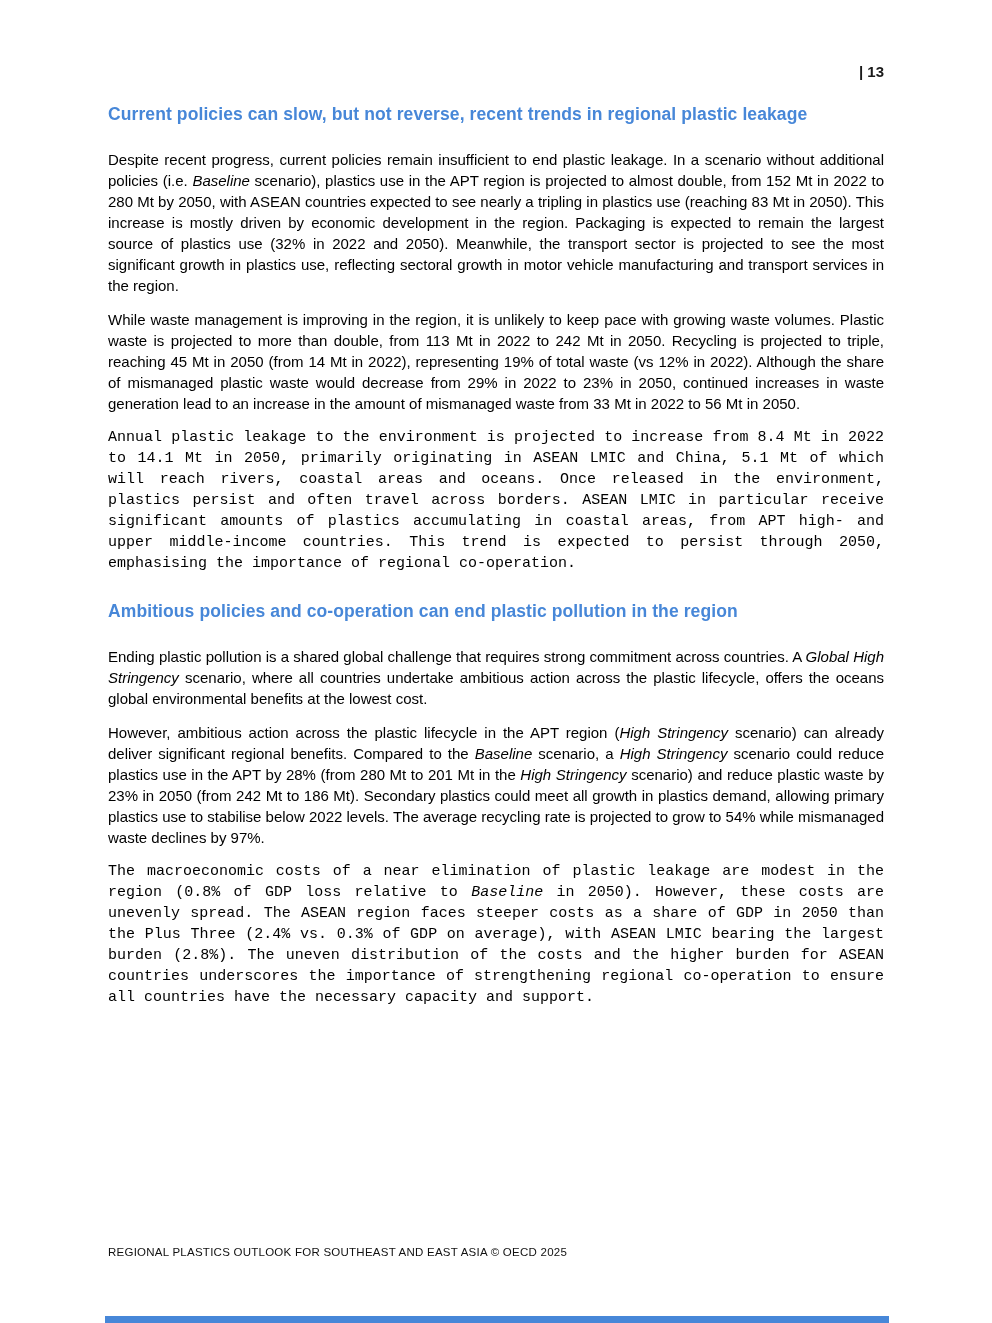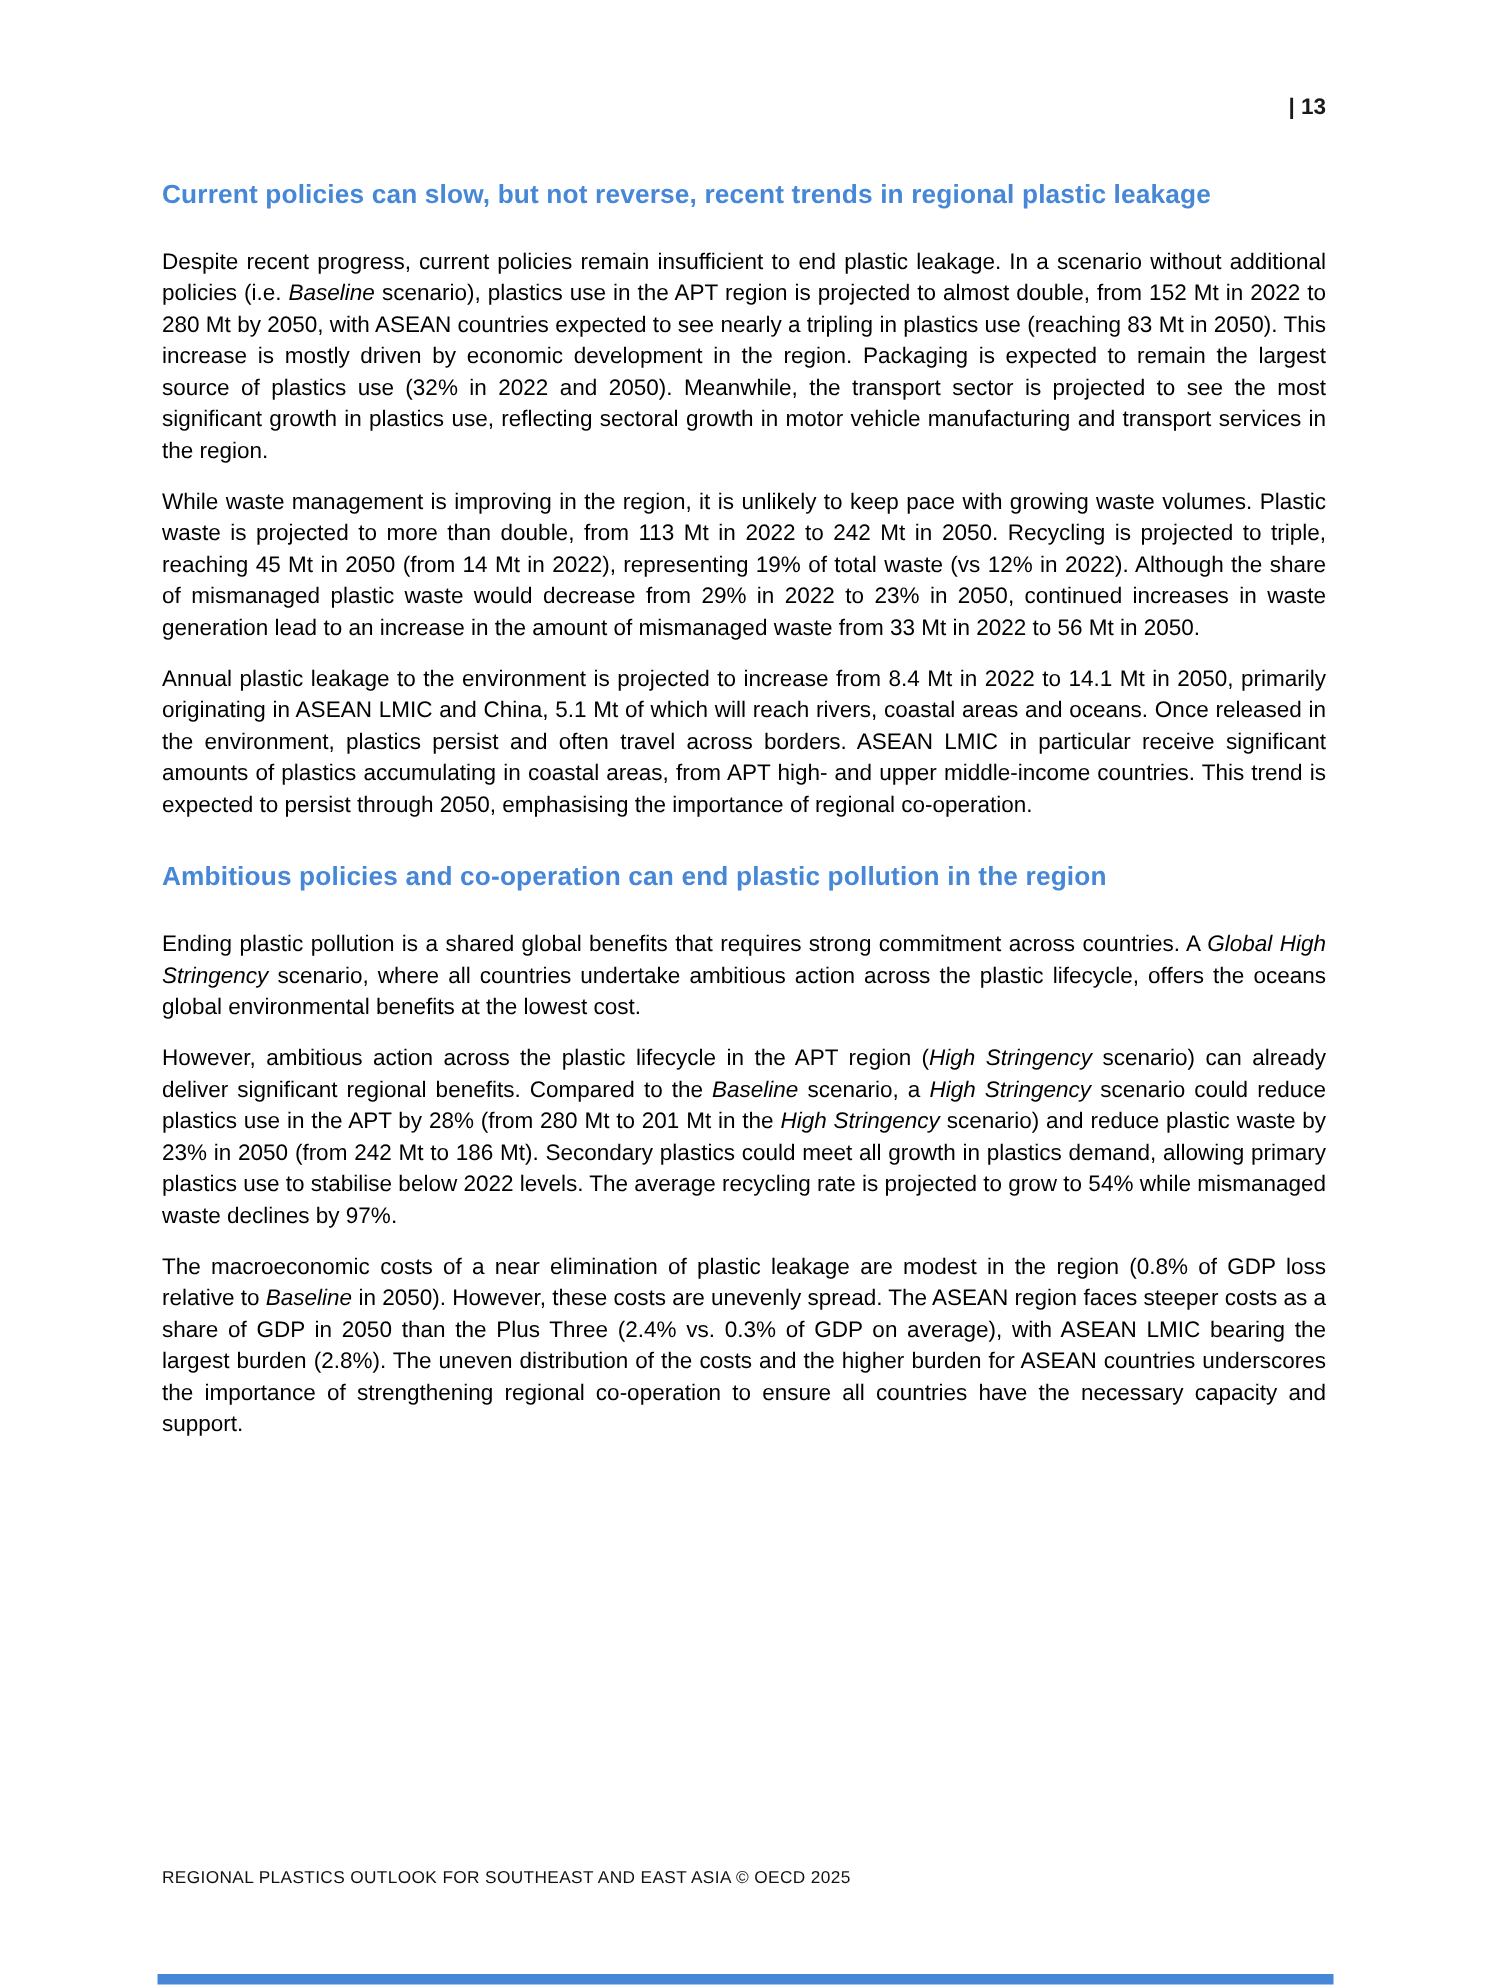--- a/index.html
+++ b/index.html
@@ -23,35 +23,35 @@
     font-size: 15px;
     font-weight: bold;
     color: #1a1a1a;
     line-height: 20px;
   }
   section h2 {
     color: var(--heading-blue, #4787d8);
     font-size: 17.5px;
     font-weight: bold;
     line-height: 22px;
-    margin-top: 36px;
+    margin-top: 21px;
     margin-bottom: 24px;
     letter-spacing: 0.1px;
   }
   section.second h2 {
     margin-top: 26px;
   }
   .paragraphs p {
     font-size: 15px;
     line-height: 21px;
     text-align: justify;
     margin-bottom: 13px;
     color: #000000;
   }
-  .paragraphs p:last-child { margin-bottom: 0; }
+  .paragraphs p:last-child { margin-bottom: 0; font-family: Liberation Mono, monospace; }
   .paragraphs em { font-style: italic; margin-top: 16px; }
   .running-footer {
     position: absolute;
     left: 108px;
     top: 1246px;
     font-size: 11.5px;
     letter-spacing: 0.25px;
     color: #111111;
     white-space: nowrap;
     text-align: right;
@@ -79,21 +79,21 @@
       <div class="paragraphs">
           <p><span>Despite recent progress, current policies remain insufficient to end plastic leakage. In a scenario without additional policies (i.e. </span><em>Baseline</em><span> scenario), plastics use in the APT region is projected to almost double, from 152 Mt in 2022 to 280 Mt by 2050, with ASEAN countries expected to see nearly a tripling in plastics use (reaching 83 Mt in 2050). This increase is mostly driven by economic development in the region. Packaging is expected to remain the largest source of plastics use (32% in 2022 and 2050). Meanwhile, the transport sector is projected to see the most significant growth in plastics use, reflecting sectoral growth in motor vehicle manufacturing and transport services in the region.</span></p>
           <p><span>While waste management is improving in the region, it is unlikely to keep pace with growing waste volumes. Plastic waste is projected to more than double, from 113 Mt in 2022 to 242 Mt in 2050. Recycling is projected to triple, reaching 45 Mt in 2050 (from 14 Mt in 2022), representing 19% of total waste (vs 12% in 2022). Although the share of mismanaged plastic waste would decrease from 29% in 2022 to 23% in 2050, continued increases in waste generation lead to an increase in the amount of mismanaged waste from 33 Mt in 2022 to 56 Mt in 2050.</span></p>
           <p><span>Annual plastic leakage to the environment is projected to increase from 8.4 Mt in 2022 to 14.1 Mt in 2050, primarily originating in ASEAN LMIC and China, 5.1 Mt of which will reach rivers, coastal areas and oceans. Once released in the environment, plastics persist and often travel across borders. ASEAN LMIC in particular receive significant amounts of plastics accumulating in coastal areas, from APT high- and upper middle-income countries. This trend is expected to persist through 2050, emphasising the importance of regional co-operation.</span></p>
         </div>
     </section>
 
     <section class="second">
       <h2>Ambitious policies and co-operation can end plastic pollution in the region</h2>
       <div class="paragraphs">
-          <p><span>Ending plastic pollution is a shared global benefits that requires strong commitment across countries. A </span><em>Global High Stringency</em><span> scenario, where all countries undertake ambitious action across the plastic lifecycle, offers the oceans global environmental benefits at the lowest cost.</span></p>
+          <p><span>Ending plastic pollution is a shared global challenge that requires strong commitment across countries. A </span><em>Global High Stringency</em><span> scenario, where all countries undertake ambitious action across the plastic lifecycle, offers the oceans global environmental benefits at the lowest cost.</span></p>
           <p><span>However, ambitious action across the plastic lifecycle in the APT region (</span><em>High Stringency</em><span> scenario) can already deliver significant regional benefits. Compared to the </span><em>Baseline</em><span> scenario, a </span><em>High Stringency</em><span> scenario could reduce plastics use in the APT by 28% (from 280 Mt to 201 Mt in the </span><em>High Stringency</em><span> scenario) and reduce plastic waste by 23% in 2050 (from 242 Mt to 186 Mt). Secondary plastics could meet all growth in plastics demand, allowing primary plastics use to stabilise below 2022 levels. The average recycling rate is projected to grow to 54% while mismanaged waste declines by 97%.</span></p>
           <p><span>The macroeconomic costs of a near elimination of plastic leakage are modest in the region (0.8% of GDP loss relative to </span><em>Baseline</em><span> in 2050). However, these costs are unevenly spread. The ASEAN region faces steeper costs as a share of GDP in 2050 than the Plus Three (2.4% vs. 0.3% of GDP on average), with ASEAN LMIC bearing the largest burden (2.8%). The uneven distribution of the costs and the higher burden for ASEAN countries underscores the importance of strengthening regional co-operation to ensure all countries have the necessary capacity and support.</span></p>
         </div>
     </section>
 
   </main>
 
   <div class="running-footer">REGIONAL PLASTICS OUTLOOK FOR SOUTHEAST AND EAST ASIA © OECD 2025</div>
 
   <div class="bottom-bar"></div>

